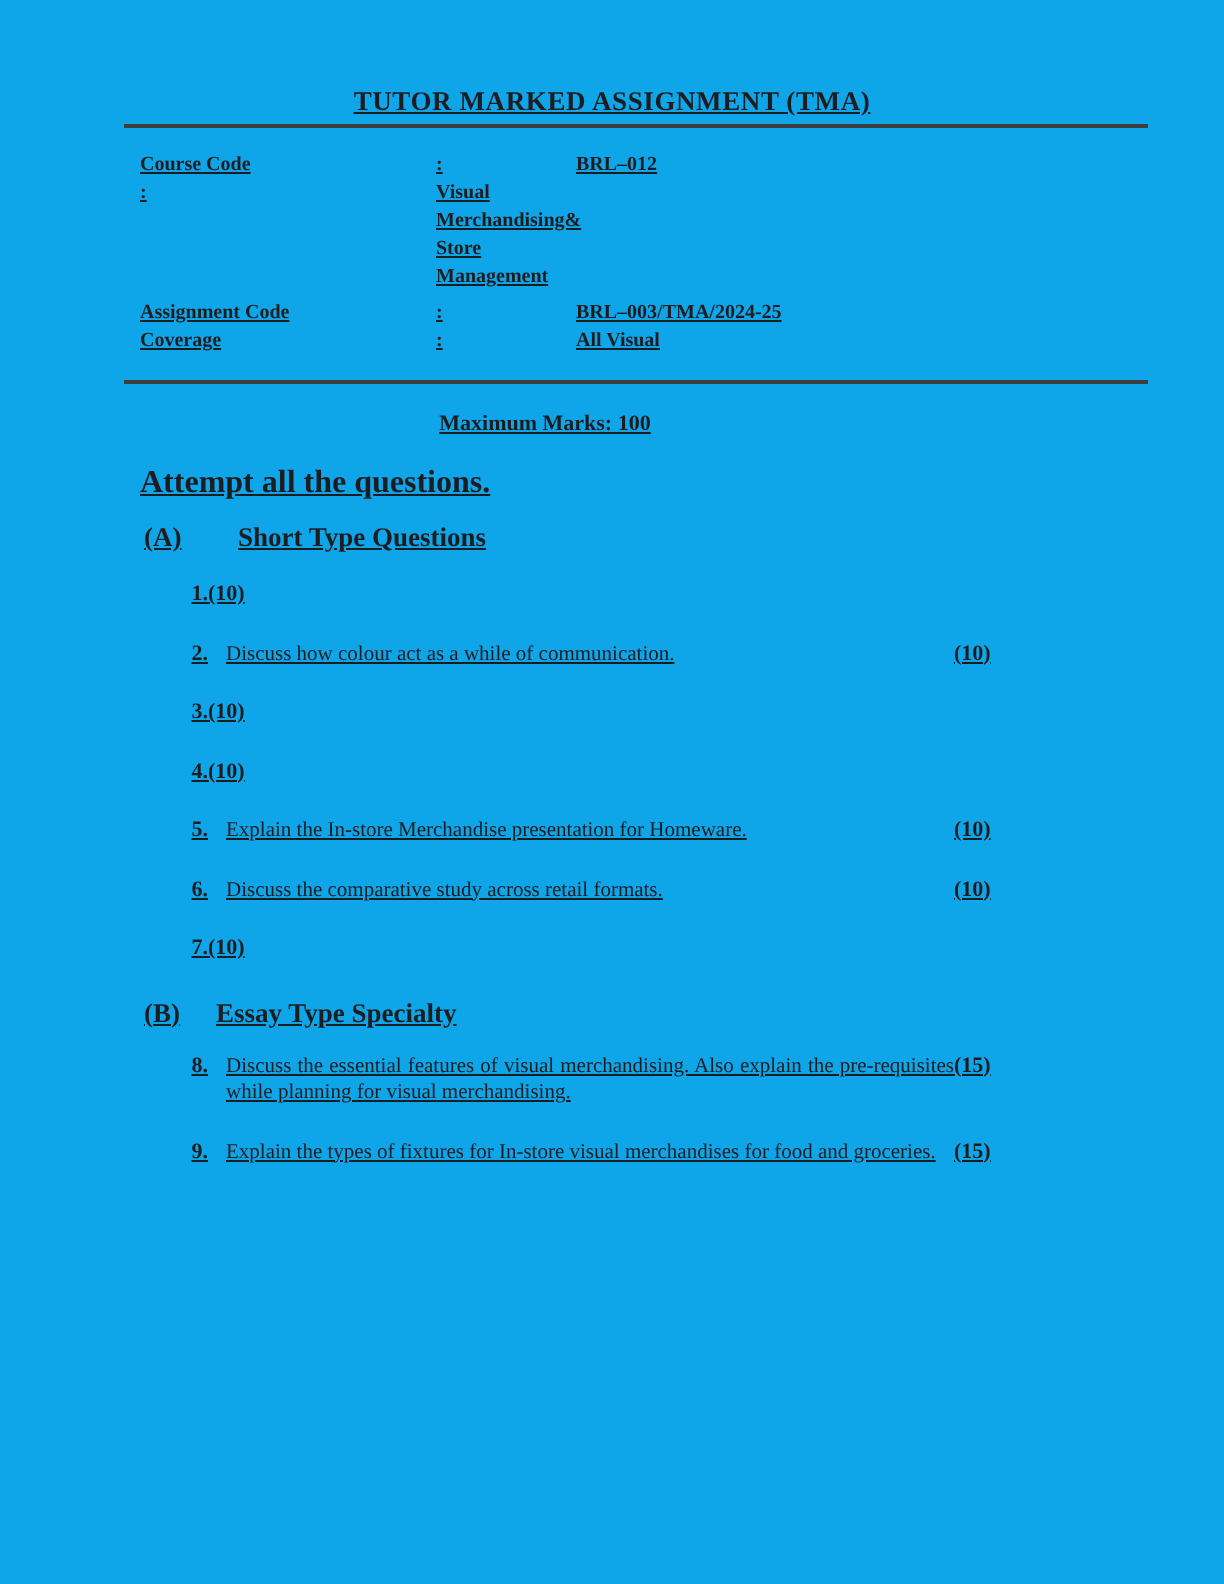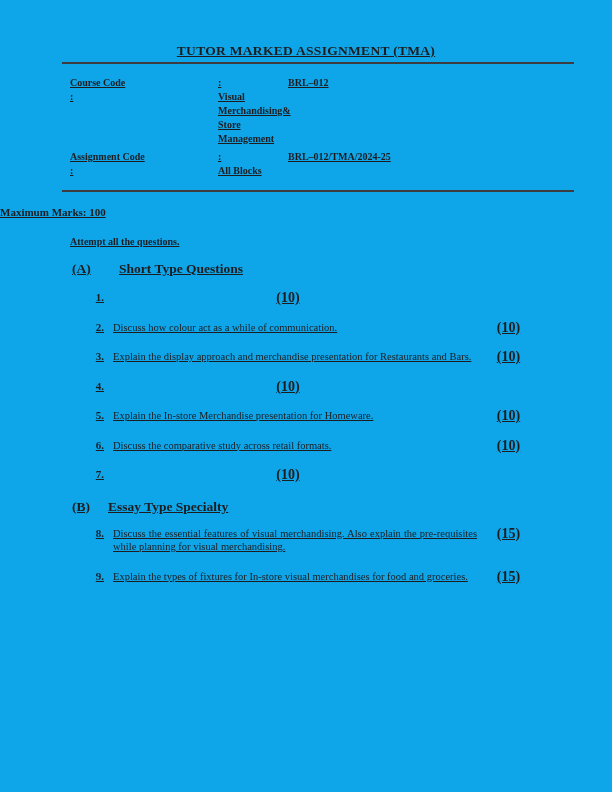--- a/index.html
+++ b/index.html
@@ -41,29 +41,29 @@
     display: grid;
     grid-template-columns: 148px 70px auto;
     font-size: 10px;
     font-weight: bold;
     line-height: 14px;
   }
   .course-row.gap-above { margin-top: 4px; }
   
   .max-marks {
     margin: 13px 67px 0 0;
-    text-align: left;
+    text-align: center;
     font-size: 11px;
     font-weight: bold;
     line-height: 14px;
   }
   
   .instruction {
     margin: 16px 0 0 70px;
-    font-size: 10px;
+    font-size: 16px;
     font-weight: bold;
     line-height: 14px;
   }
   
   .section-heading {
     display: flex;
     margin-left: 72px;
     font-size: 13.5px;
     font-weight: bold;
     line-height: 17px;
@@ -86,23 +86,23 @@
     font-weight: bold;
     line-height: 13.5px;
   }
   .q-text {
     padding-left: 9px;
     font-size: 10.5px;
     line-height: 13.5px;
     text-align: justify;
   }
   .q-marks {
-    text-align: center;
+    text-align: left;
     padding-right: 5px;
-    font-size: 14px;
+    font-size: 11px;
     font-weight: bold;
     line-height: 13.5px;
   }
 </style>
 </head>
 <body>
 
 <div class="page">
 
   <div class="doc-title">TUTOR MARKED ASSIGNMENT (TMA)</div>
@@ -114,25 +114,26 @@
       <span>:</span>
       <span>BRL–012</span>
     </div>
     <div class="course-row">
       <span>:</span>
       <span>Visual Merchandising&amp; Store Management</span>
     </div>
     <div class="course-row gap-above">
       <span>Assignment Code</span>
       <span>:</span>
-      <span>BRL–012/TMA/2024-25</span>
+      <span>BRL–003/TMA/2024-25</span>
     </div>
     <div class="course-row">
+      <span>Coverage</span>
       <span>:</span>
-      <span>All Blocks</span>
+      <span>All Visual</span>
     </div>
   </div>
 
   <div class="max-marks">Maximum Marks: 100</div>
 
   <div class="instruction">Attempt all the questions.</div>
 
   <div class="section-heading sec-a">
     <span class="section-label">(A)</span>
     <span class="section-title">Short Type Questions</span>
@@ -143,21 +144,20 @@
       <span class="q-num">1.</span>
       <span class="q-marks">(10)</span>
     </div>
     <div class="q-row">
       <span class="q-num">2.</span>
       <span class="q-text">Discuss how colour act as a while of communication.</span>
       <span class="q-marks">(10)</span>
     </div>
     <div class="q-row">
       <span class="q-num">3.</span>
-      <span class="q-text">Explain the display approach and merchandise presentation for Restaurants and Bars.</span>
       <span class="q-marks">(10)</span>
     </div>
     <div class="q-row">
       <span class="q-num">4.</span>
       <span class="q-marks">(10)</span>
     </div>
     <div class="q-row">
       <span class="q-num">5.</span>
       <span class="q-text">Explain the In-store Merchandise presentation for Homeware.</span>
       <span class="q-marks">(10)</span>

